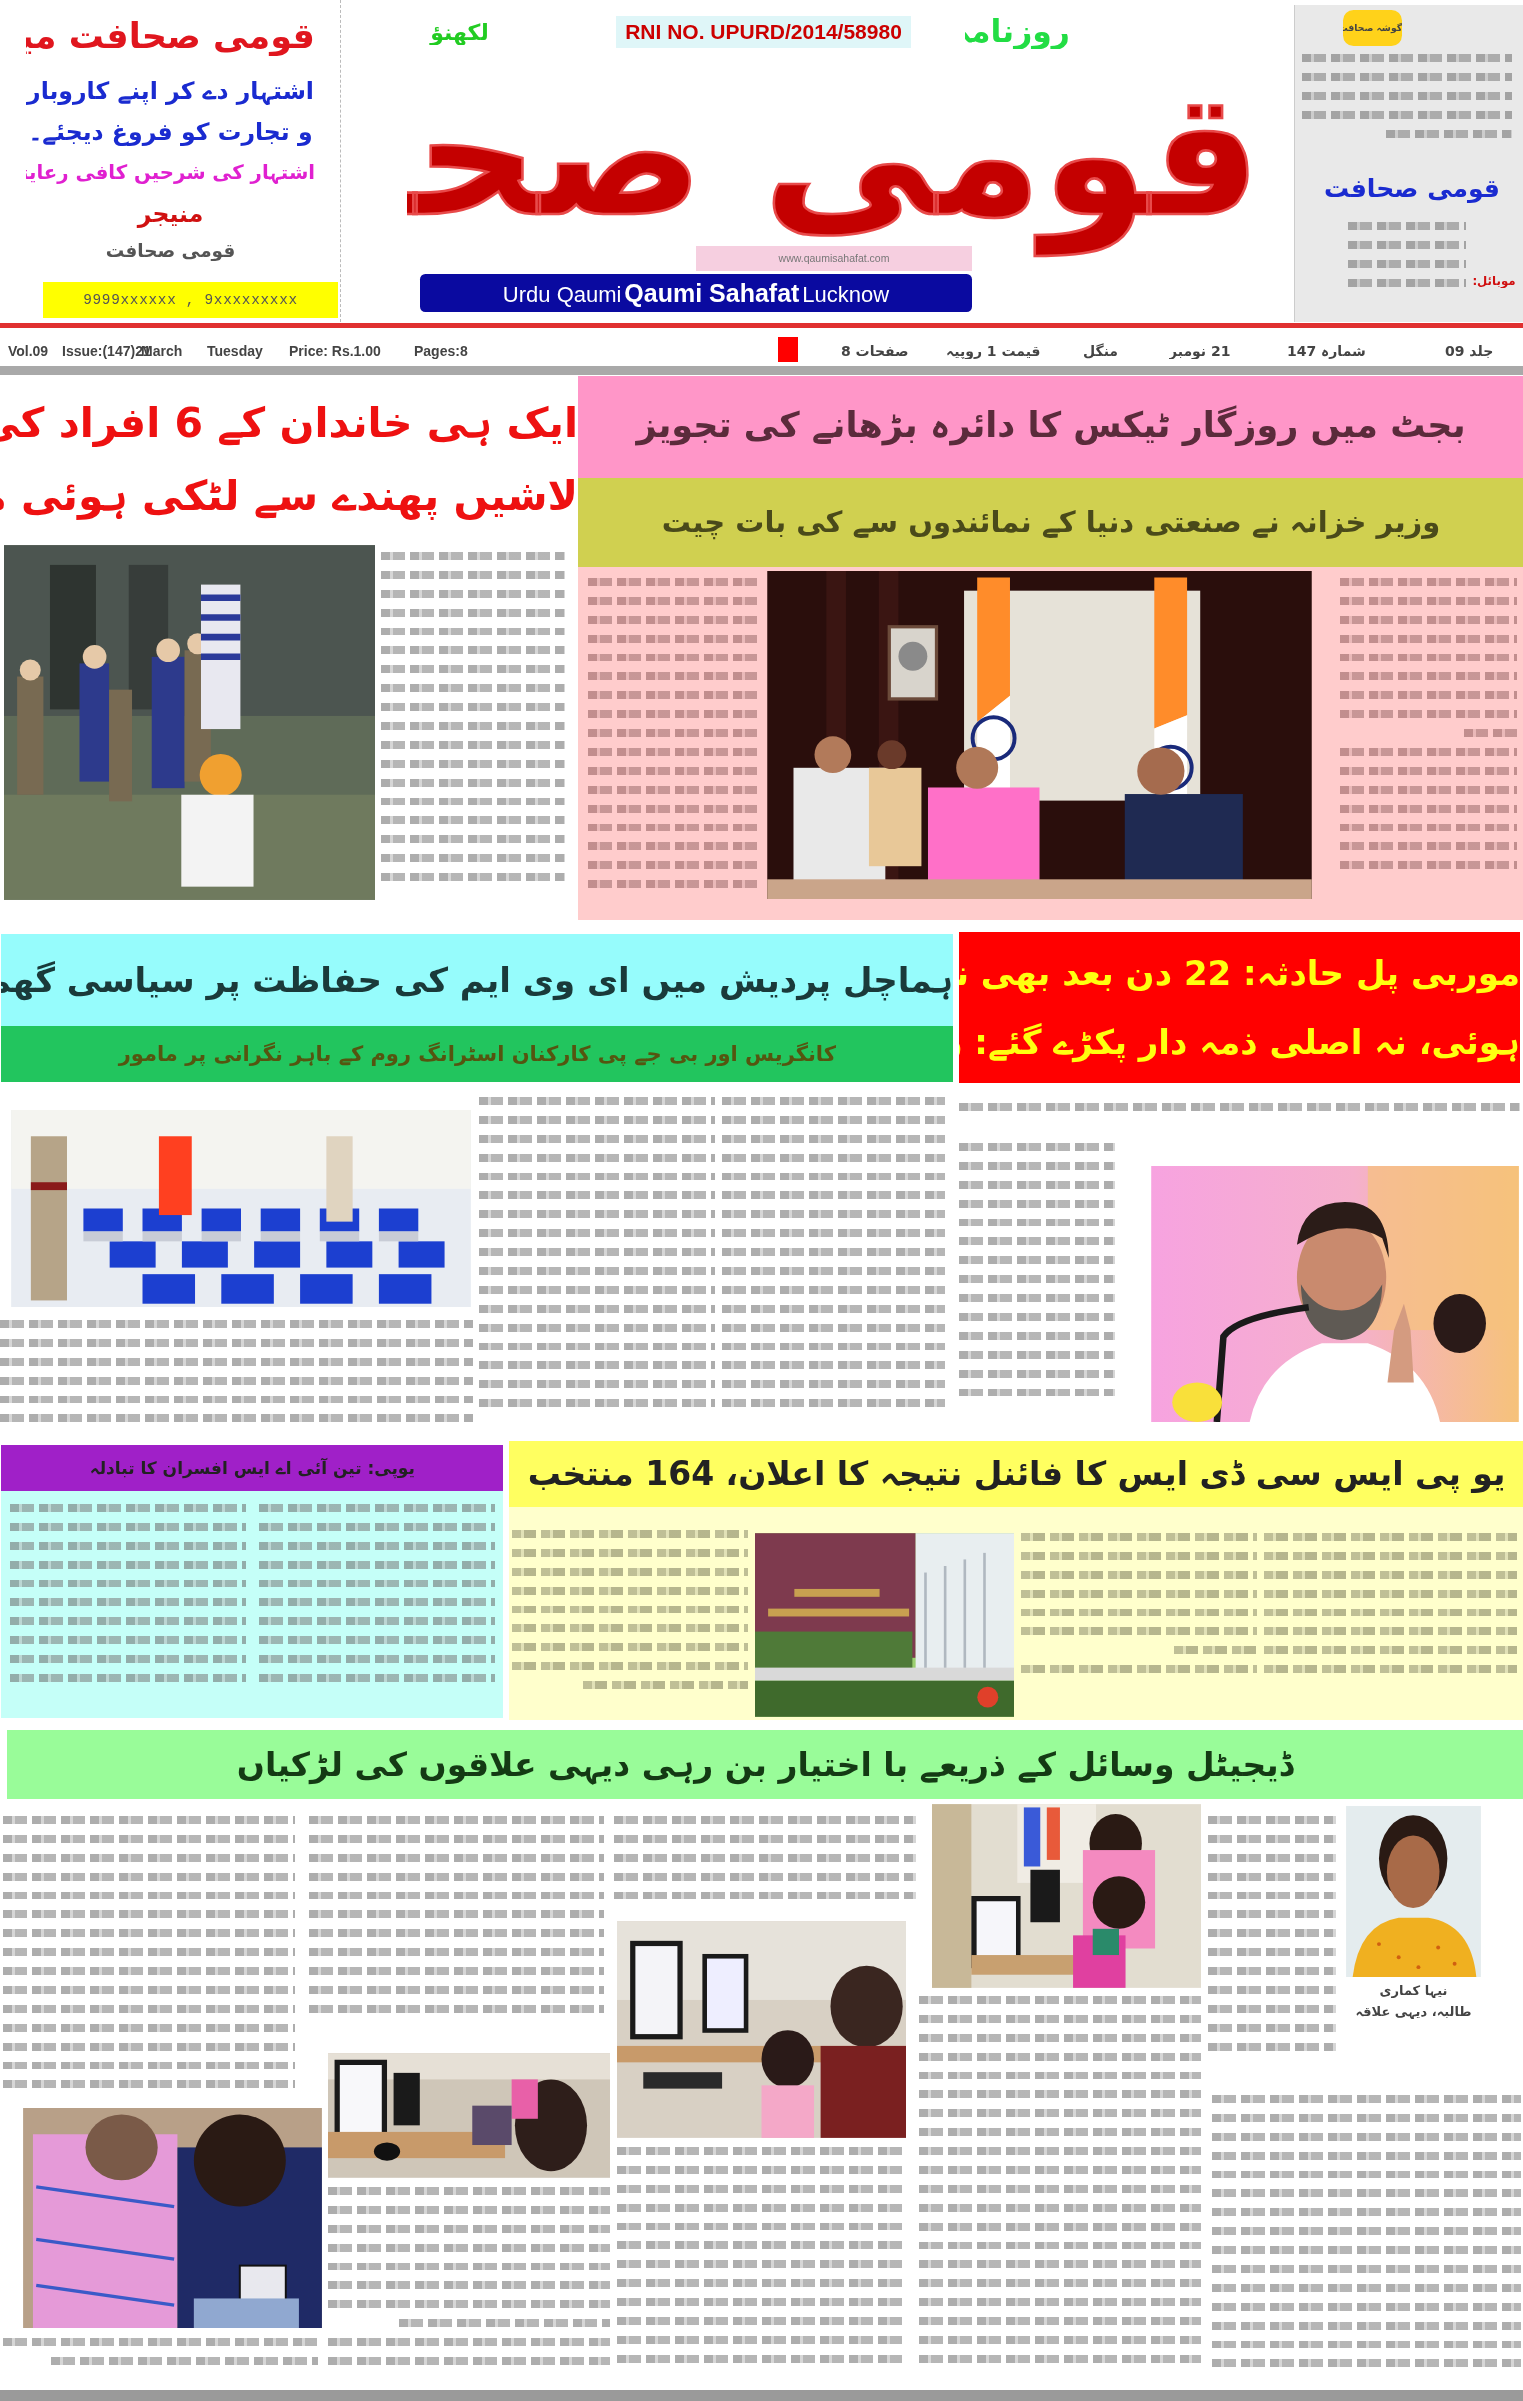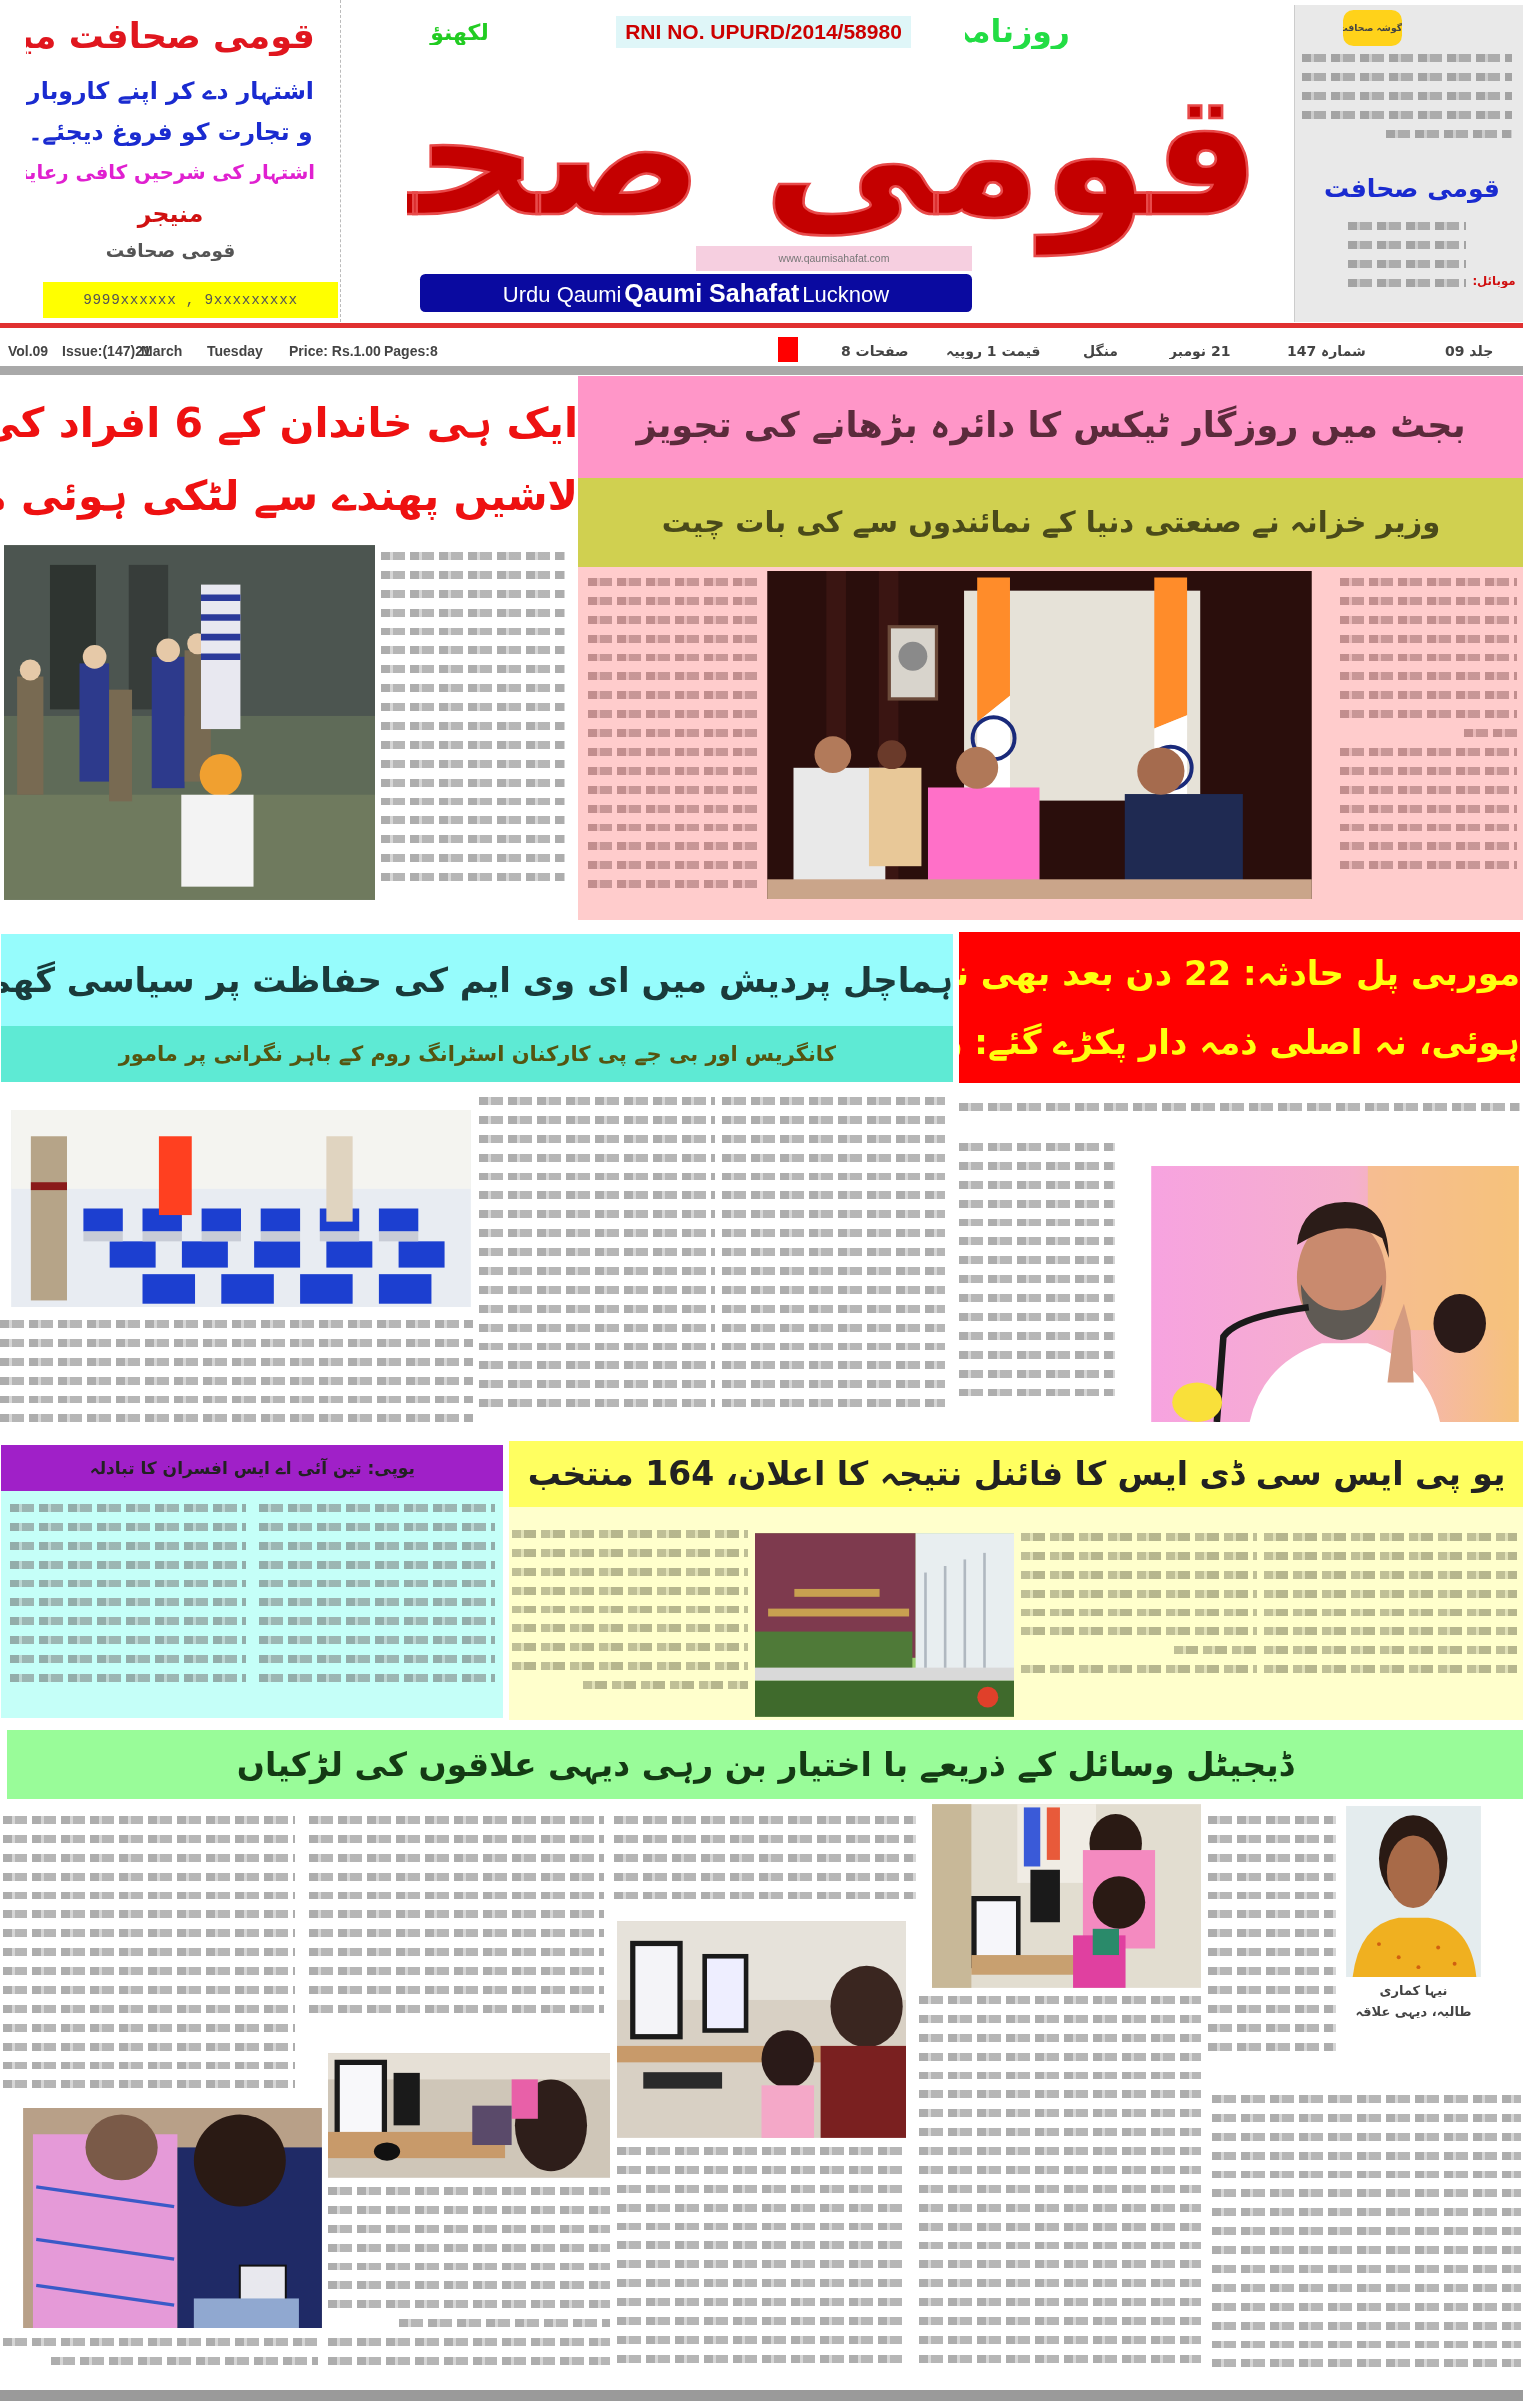--- a/index.html
+++ b/index.html
@@ -44,21 +44,21 @@
   #s1-photo1{left:3.9px;top:545px;width:371px;height:355px;}
   #s1-col-a{left:381px;top:552px;width:184px;height:348px;}
   #s1-pink-head{left:578px;top:376px;width:946px;height:118px;background:#ff96c8;font-size:35px;line-height:98px;color:#5b2b3b;}
   #s1-olive-head{left:578px;top:478px;width:946px;height:89px;background:#d0d050;font-size:29px;line-height:89px;color:#4a4a1a;}
   #s1-pinkbg{left:578px;top:567px;width:946px;height:353px;background:#ffcccc;}
   #s1-photo2{left:767px;top:571px;width:545px;height:328px;}
   #s1-col-b{left:588px;top:578px;width:174px;height:328px;}
   #s1-col-c{left:1340px;top:578px;width:177px;height:328px;}
   
   #s2-cyan-head{left:1.3px;top:934px;width:952px;height:92px;background:#96fcfc;font-size:34px;line-height:92px;color:#1a3a3a;}
-  #s2-yellow-sub{left:1.3px;top:1026px;width:952px;height:56px;background:#5eead4;font-size:21px;line-height:56px;color:#555510;}
+  #s2-yellow-sub{left:1.3px;top:1026px;width:952px;height:56px;background:#22c55e;font-size:21px;line-height:56px;color:#555510;}
   #s2-photo-evm{left:10.5px;top:1110px;width:460px;height:197px;}
   #s2-col-a{left:479px;top:1097px;width:236px;height:328px;}
   #s2-col-b{left:722px;top:1097px;width:223px;height:328px;}
   #s2-col-evm-under{left:0;top:1320px;width:473px;height:112px;}
   #s2-red-box{left:959px;top:932px;width:561px;height:151px;background:#ff0000;color:#ffff10;font-size:34px;}
   #s2-red-l1{left:959px;top:939px;width:561px;font-size:34px;color:#ffff10;line-height:69px;}
   #s2-red-l2{left:959px;top:1008px;width:561px;font-size:34px;color:#ffff10;line-height:69px;}
   #s2-rahul-cap{left:959px;top:1103px;width:561px;height:19.7px;}
   #s2-photo-rahul{left:1151px;top:1166px;width:368px;height:256px;}
   #s2-col-c{left:959px;top:1143px;width:184px;height:282px;}
@@ -135,21 +135,21 @@
 <div class="abs urdu" id="sb-title">قومی صحافت</div>
 <div class="abs urdu" id="sb-mobile">موبائل:</div>
 
 <div class="abs" id="red-rule"></div>
 <div class="abs" id="info-strip">
   <span class="info" style="left:7.9px">Vol.09</span>
   <span class="info" style="left:62px">Issue:(147)21</span>
   <span class="info" style="left:141px">March</span>
   <span class="info" style="left:207px">Tuesday</span>
   <span class="info" style="left:289px">Price: Rs.1.00</span>
-  <span class="info" style="left:384px">Pages:8</span>
+  <span class="info" style="left:414px">Pages:8</span>
   <div id="info-red"></div>
   <span class="info urdu" style="left:841px;direction:rtl">صفحات 8</span>
   <span class="info urdu" style="left:946px">قیمت 1 روپیہ</span>
   <span class="info urdu" style="left:1083px">منگل</span>
   <span class="info urdu" style="left:1169px">21 نومبر</span>
   <span class="info urdu" style="left:1287px">شمارہ 147</span>
   <span class="info urdu" style="left:1445px">جلد 09</span>
 </div>
 <div class="abs" id="grey-rule"></div>
 

